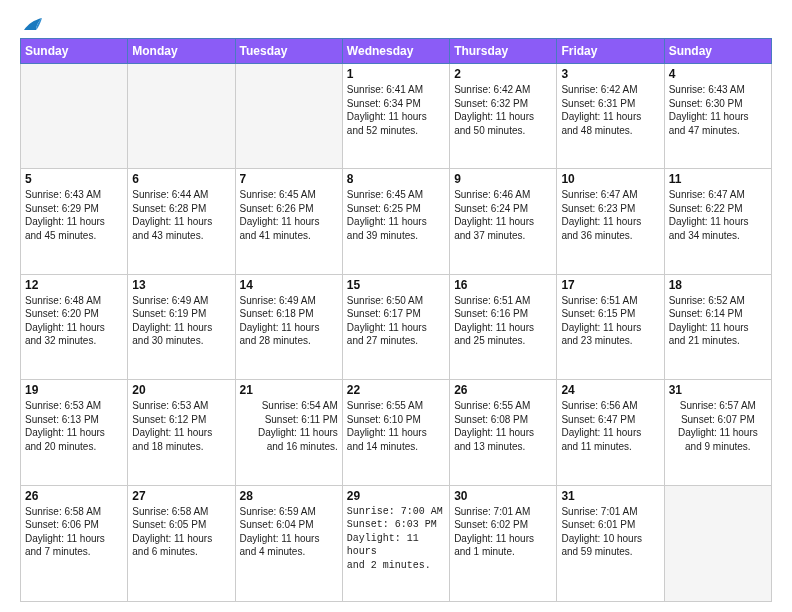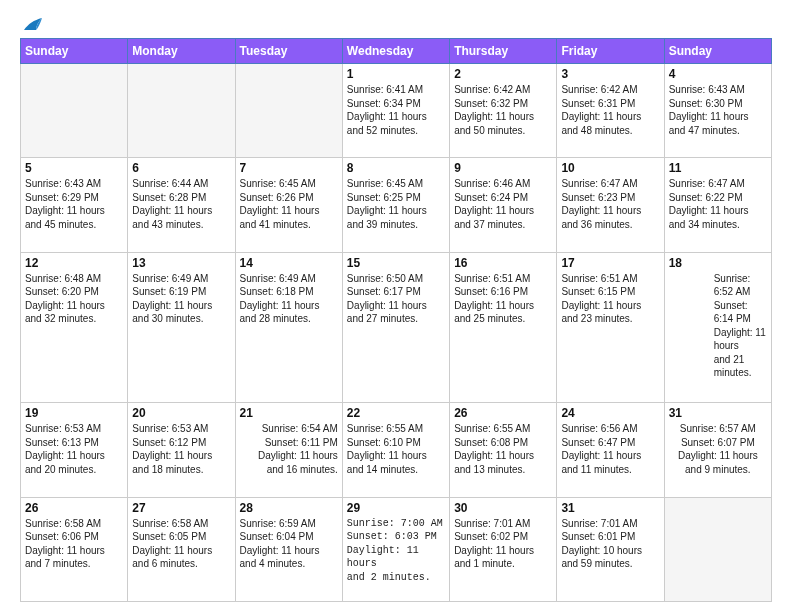--- a/index.html
+++ b/index.html
@@ -251,21 +251,21 @@
           </td>
           <td>
             <div class="day-num">17</div>
             <div class="cell-text" style="white-space: pre-line;">Sunrise: 6:51 AM
 Sunset: 6:15 PM
 Daylight: 11 hours
 and 23 minutes.</div>
           </td>
           <td>
             <div class="day-num">18</div>
-            <div class="cell-text" style="white-space: pre-line; margin-left: 45px;">Sunrise: 6:52 AM
+            <div class="cell-text" style="white-space: pre-line;">Sunrise: 6:52 AM
 Sunset: 6:14 PM
 Daylight: 11 hours
 and 21 minutes.</div>
           </td>
         </tr>
         <tr>
           <td>
             <div class="day-num">19</div>
             <div class="cell-text" style="white-space: pre-line;">Sunrise: 6:53 AM
 Sunset: 6:13 PM

